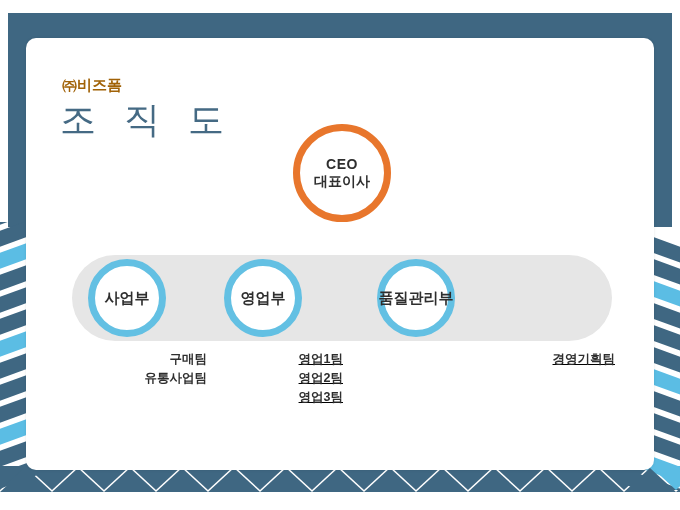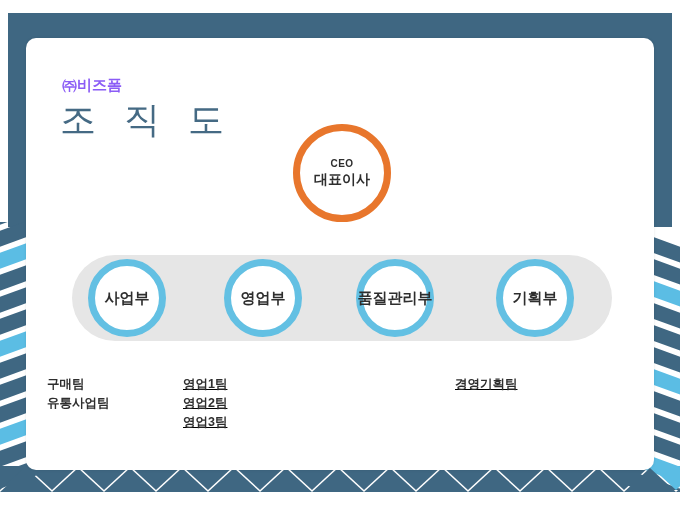--- a/index.html
+++ b/index.html
@@ -108,21 +108,21 @@
     box-shadow: 0 0 3px rgba(0,0,0,0.10);
   }
 
   
   .company {
     position: absolute;
     left: 36px;
     top: 38px;
     font-size: 15px;
     font-weight: bold;
-    color: #8b5cf6;
+    color: #a16207;
     letter-spacing: 0px;
     white-space: nowrap;
   }
   .doc-title {
     position: absolute;
     left: 34px;
     top: 58px;
     font-size: 36px;
     font-weight: normal;
     color: #456a84;
@@ -141,21 +141,21 @@
     border-radius: 50%;
     background: #ffffff;
     box-sizing: border-box;
     display: flex;
     flex-direction: column;
     align-items: center;
     justify-content: center;
     line-height: 1.25;
   }
   .ceo .l1 {
-    font-size: 10px;
+    font-size: 14px;
     font-weight: bold;
     color: #2e2e2e;
     letter-spacing: 0.5px;
   }
   .ceo .l2 {
     font-size: 14px;
     font-weight: bold;
     color: #2e2e2e;
   }
 
@@ -183,29 +183,29 @@
     justify-content: center;
   }
   .dept-circle span {
     font-size: 15px;
     font-weight: bold;
     color: #2e2e2e;
     white-space: nowrap;
   }
   .dept-0 { left: 62px; }
   .dept-1 { left: 198px; font-family: Liberation Serif, serif; }
-  .dept-2 { left: 330px; }
+  .dept-2 { left: 351px; }
   .dept-3 { left: 470px; }
 
   
   .team-list {
     position: absolute;
-    top: 337px;
+    top: 312px;
     width: 160px;
-    text-align: left;
+    text-align: right;
   }
   .team-0 { left: 21px; }
   .team-1 { left: 157px; text-decoration: underline; }
   .team-2 { left: 293px; }
   .team-3 { left: 429px; text-decoration: underline; }
   .team-list .team {
     font-size: 12.5px;
     font-weight: bold;
     color: #2e2e2e;
     line-height: 1.5;
@@ -297,23 +297,20 @@
 
     <div class="dept-circle dept-0">
       <span>사업부</span>
     </div>
     <div class="dept-circle dept-1">
       <span>영업부</span>
     </div>
     <div class="dept-circle dept-2">
       <span>품질관리부</span>
     </div>
-    <div class="dept-circle dept-3">
-      <span>기획부</span>
-    </div>
 
     <div class="team-list team-0" id="team-list-0">
         <div class="team">구매팀</div>
         <div class="team">유통사업팀</div>
       </div>
     <div class="team-list team-1" id="team-list-1">
         <div class="team">영업1팀</div>
         <div class="team">영업2팀</div>
         <div class="team">영업3팀</div>
       </div>

